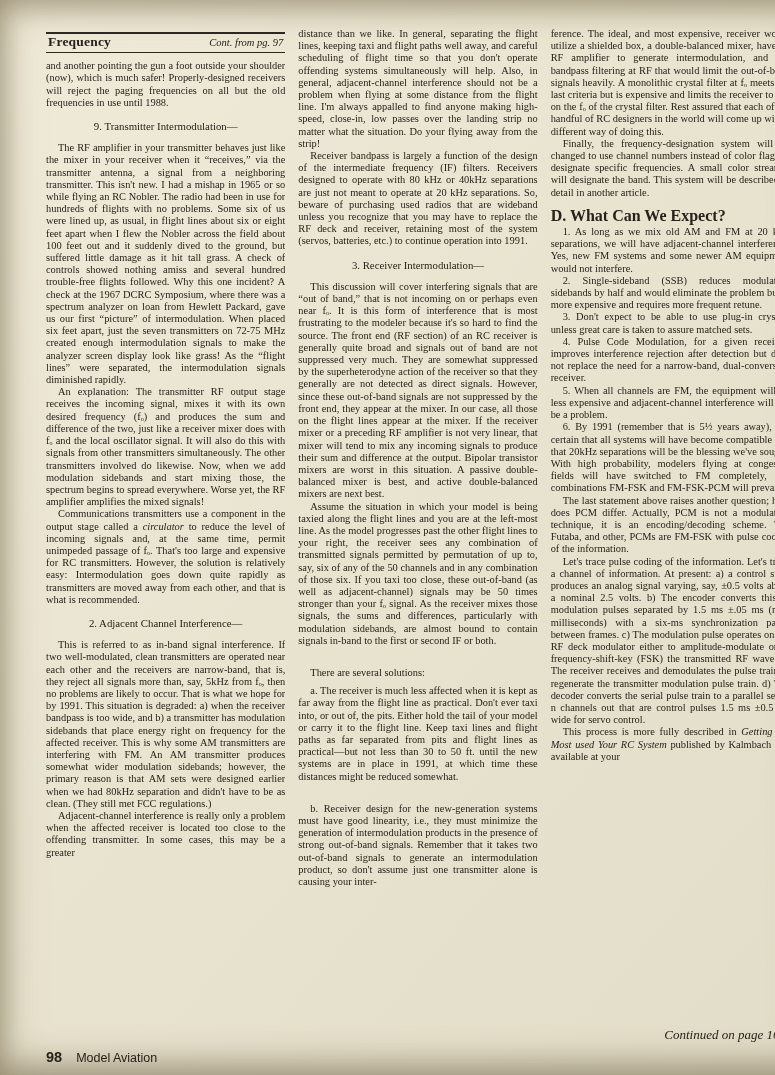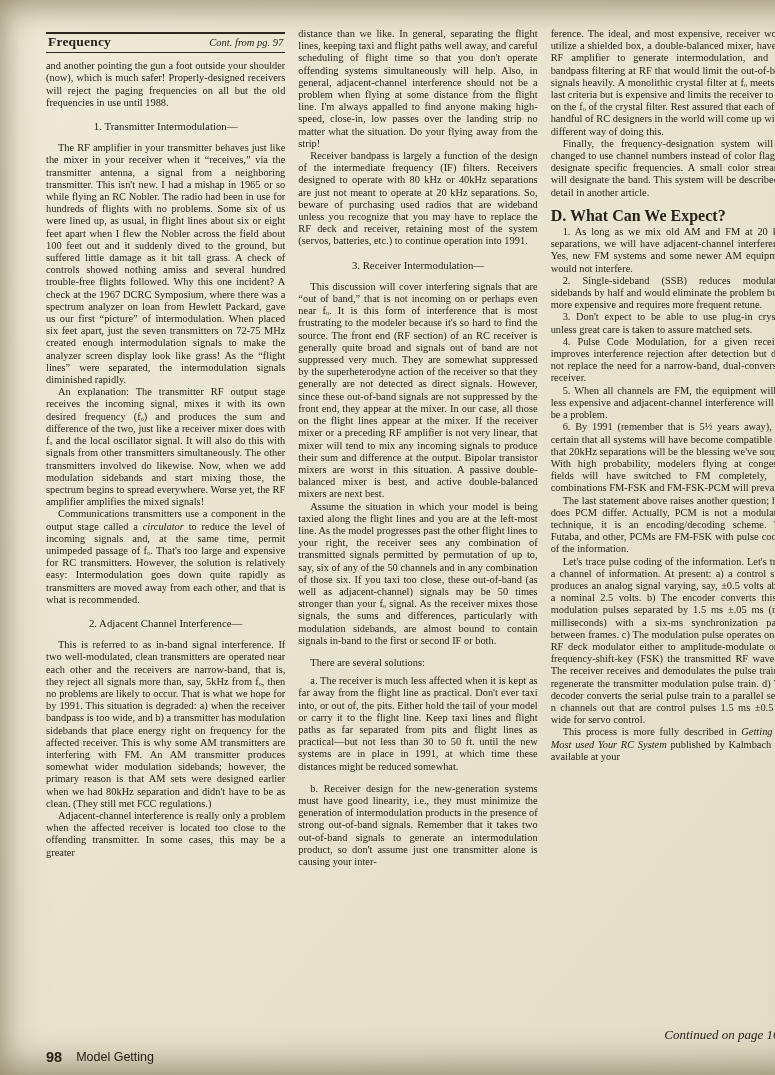--- a/index.html
+++ b/index.html
@@ -26,21 +26,21 @@
     display:flex; gap:13px;
   }
   .col {
     flex:1 1 0; min-width:0;
     overflow:hidden;
     text-align:justify;
     font-size:10.4px; line-height:12.2px;
   }
   .col p { margin:0; text-indent:12px; }
   .col p.flush { text-indent:0; }
-  .col p.gap-above { margin-top:10px; }
+  .col p.gap-above { margin-top:20px; }
   .col p.gap-below { margin-bottom:6px; }
   .col-header {
     margin-top:4px; margin-bottom:7px;
     border-top:2px solid #2c2720;
     border-bottom:1.5px solid #2c2720;
     display:flex; justify-content:space-between; align-items:baseline;
     padding:2px 2px 3px 2px;
   }
   .col-header .hdr-title { font-weight:bold; font-size:13.5px; letter-spacing:0.2px; }
   .col-header .hdr-cont  { font-style:italic; font-size:10.5px; }
@@ -54,41 +54,41 @@
     text-align:left; text-indent:0;
     font-weight:bold; font-size:16px;
   }
   .continued {
     position:absolute; right:30px; bottom:32px;
     font-style:italic; font-size:13px;
     color:#26221a;
   }
   .footer {
     position:absolute; left:46px; bottom:10px;
-    display:flex; align-items:center; gap:14px;
+    display:flex; align-items:flex-end; gap:14px;
     font-family:"Liberation Sans", sans-serif;
   }
   .footer .pg  { font-weight:bold; font-size:14.5px; }
   .footer .mag { font-size:12.5px; }
   em { font-style:italic; }
 </style>
 </head>
 <body>
 
 <div class="page">
 
   <div class="content">
 
     <div class="col">
       <div class="col-header">
         <span class="hdr-title">Frequency</span>
         <span class="hdr-cont">Cont. from pg. 97</span>
       </div>
       <p class="flush">and another pointing the gun a foot outside your shoulder (now), which is much safer! Properly-designed receivers will reject the paging frequencies on all but the old frequencies in use until 1988.</p>
-      <h3 class="h-center">1. Transmitter Intermodulation—</h3>
+      <h3 class="h-center">9. Transmitter Intermodulation—</h3>
       <p>The RF amplifier in your transmitter behaves just like the mixer in your receiver when it “receives,” via the transmitter antenna, a signal from a neighboring transmitter. This isn't new. I had a mishap in 1965 or so while flying an RC Nobler. The radio had been in use for hundreds of flights with no problems. Some six of us were lined up, as usual, in flight lines about six or eight feet apart when I flew the Nobler across the field about 100 feet out and it suddenly dived to the ground, but suffered little damage as it hit tall grass. A check of controls showed nothing amiss and several hundred trouble-free flights followed. Why this one incident? A check at the 1967 DCRC Symposium, where there was a spectrum analyzer on loan from Hewlett Packard, gave us our first “picture” of intermodulation. When placed six feet apart, just the seven transmitters on 72-75 MHz created enough intermodulation signals to make the analyzer screen display look like grass! As the “flight lines” were separated, the intermodulation signals diminished rapidly.</p>
       <p>An explanation: The transmitter RF output stage receives the incoming signal, mixes it with its own desired frequency (fₒ) and produces the sum and difference of the two, just like a receiver mixer does with fₒ and the local oscillator signal. It will also do this with signals from other transmitters simultaneously. The other transmitters involved do likewise. Now, when we add modulation sidebands and start mixing those, the spectrum begins to spread everywhere. Worse yet, the RF amplifier amplifies the mixed signals!</p>
       <p><span>Communications transmitters use a component in the output stage called a </span><em>circulator</em><span> to reduce the level of incoming signals and, at the same time, permit unimpeded passage of fₒ. That's too large and expensive for RC transmitters. However, the solution is relatively easy: Intermodulation goes down quite rapidly as transmitters are moved away from each other, and that is what is recommended.</span></p>
       <h3 class="h-center">2. Adjacent Channel Interference—</h3>
       <p>This is referred to as in-band signal interference. If two well-modulated, clean transmitters are operated near each other and the receivers are narrow-band, that is, they reject all signals more than, say, 5kHz from fₒ, then no problems are likely to occur. That is what we hope for by 1991. This situation is degraded: a) when the receiver bandpass is too wide, and b) a transmitter has modulation sidebands that place energy right on frequency for the affected receiver. This is why some AM transmitters are interfering with FM. An AM transmitter produces somewhat wider modulation sidebands; however, the primary reason is that AM sets were designed earlier when we had 80kHz separation and didn't have to be as clean. (They still met FCC regulations.)</p>
       <p>Adjacent-channel interference is really only a problem when the affected receiver is located too close to the offending transmitter. In some cases, this may be a greater</p>
     </div>
 
     <div class="col">
       <p class="flush">distance than we like. In general, separating the flight lines, keeping taxi and flight paths well away, and careful scheduling of flight time so that you don't operate offending systems simultaneously will help. Also, in general, adjacent-channel interference should not be a problem when flying at some distance from the flight line. I'm always appalled to find anyone making high-speed, close-in, low passes over the landing strip no matter what the situation. Do your flying away from the strip!</p>
@@ -115,16 +115,16 @@
       <p>Let's trace pulse coding of the information. Let's trace a channel of information. At present: a) a control stick produces an analog signal varying, say, ±0.5 volts about a nominal 2.5 volts. b) The encoder converts this to modulation pulses separated by 1.5 ms ±.05 ms (ms= milliseconds) with a six-ms synchronization pause between frames. c) The modulation pulse operates on the RF deck modulator either to amplitude-modulate or to frequency-shift-key (FSK) the transmitted RF wave. d) The receiver receives and demodulates the pulse train to regenerate the transmitter modulation pulse train. d) The decoder converts the serial pulse train to a parallel set of n channels out that are control pulses 1.5 ms ±0.5 ms wide for servo control.</p>
       <p><span>This process is more fully described in </span><em>Getting the Most used Your RC System</em><span> published by Kalmbach and available at your</span></p>
     </div>
 
   </div>
 
   <div class="continued">Continued on page 101</div>
 
   <div class="footer">
     <span class="pg">98</span>
-    <span class="mag">Model Getting</span>
+    <span class="mag">Model Aviation</span>
   </div>
 
 </div>
 
 </body></html>

